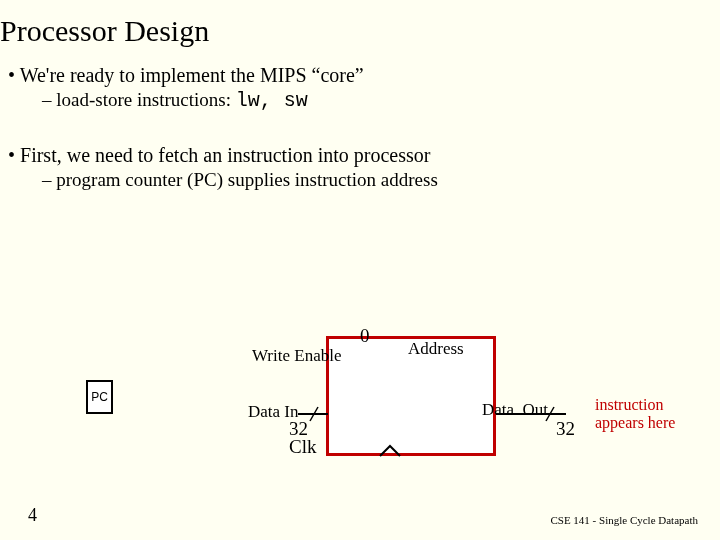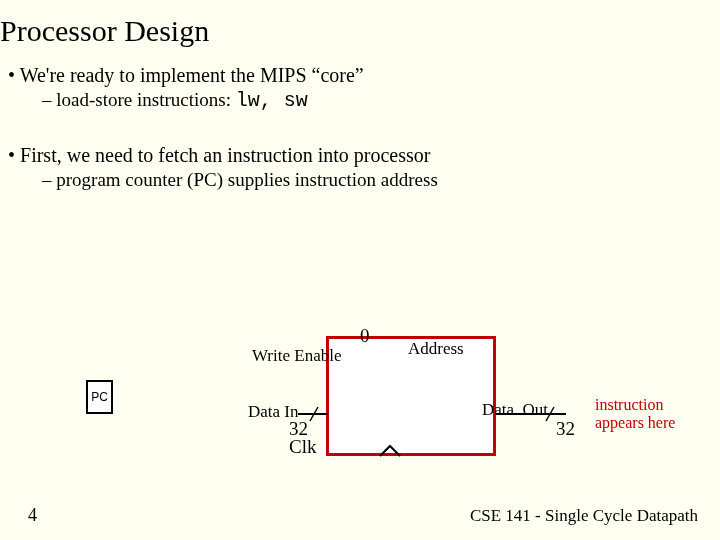--- a/index.html
+++ b/index.html
@@ -37,21 +37,21 @@
     width: 720px; height: 170px;
   }
   .page-num {
     position: absolute;
     left: 28px; bottom: 14px;
     font-size: 18px;
   }
   .footer {
     position: absolute;
     right: 22px; bottom: 14px;
-    font-size: 17px;
+    font-size: 11px;
   }
   
   .pc-box {
     position: absolute;
     left: 86px; top: 52px;
     width: 27px; height: 34px;
     border: 2px solid #000;
     background: #fff;
     font-size: 12px;
     font-family: Arial, sans-serif;

